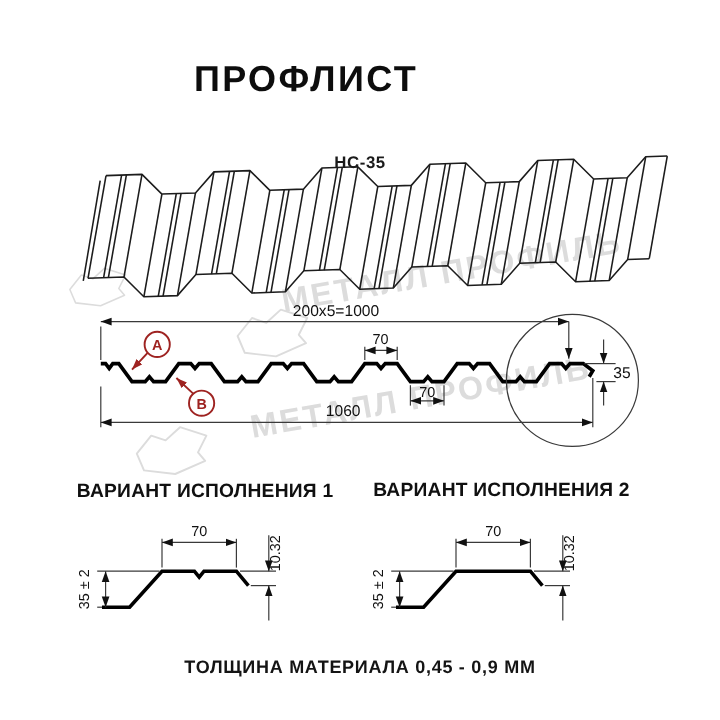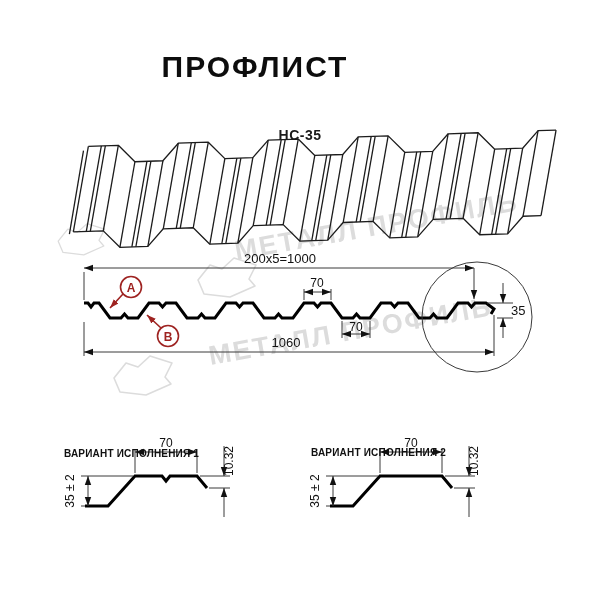--- a/index.html
+++ b/index.html
@@ -3,21 +3,21 @@
 <meta charset="utf-8">
 <style>
   html,body{margin:0;padding:0;background:#fff;}
   .stage{position:relative;width:600px;height:600px;background:#ffffff;overflow:hidden;
          font-family:"Liberation Sans", sans-serif;color:#111;}
   .abs{position:absolute;}
   .page-title{left:0;top:50px;width:510px;text-align:center;font-size:30px;font-weight:700;
               letter-spacing:2px;color:#0d0d0d;}
   .page-subtitle{left:0;top:90px;width:600px;text-align:center;font-size:14px;font-weight:700;
                  letter-spacing:.5px;color:#1a1a1a;margin-top:37px;}
-  .variant-title{font-size:10px;font-weight:700;letter-spacing:.2px;color:#101010;line-height:16px;margin-top:44px;}
+  .variant-title{font-size:16px;font-weight:700;letter-spacing:.2px;color:#101010;line-height:16px;}
   .footer-note{left:0;top:548px;width:600px;text-align:center;font-size:15px;font-weight:700;
                letter-spacing:.6px;color:#141414;}
   svg text{font-family:"Liberation Sans", sans-serif;}
   .dimtxt{font-size:12px;fill:#111;}
   .dimtxt-b{font-size:13px;fill:#111;}
   .wmtext{font-size:27px;font-weight:700;fill:#dcdcdc;letter-spacing:2px;}
   .thin{stroke:#3a3a3a;stroke-width:1;fill:none;}
   .prof{stroke:#000;stroke-width:3;fill:none;stroke-linejoin:miter;}
   .sheet{stroke:#1c1c1c;stroke-width:1.3;fill:none;stroke-linejoin:round;}
   .wmshape{stroke:#dcdcdc;stroke-width:1.6;fill:none;stroke-linejoin:round;}
@@ -203,13 +203,14 @@
 
   <div class="abs page-title">ПРОФЛИСТ</div>
   <div class="abs page-subtitle">НС-35</div>
 
   <div class="abs variant-title" style="left:64px;top:402px;">ВАРИАНТ ИСПОЛНЕНИЯ 1</div>
 
   <div class="abs" style="left:311px;top:401px;text-align:center;">
     <div class="variant-title">ВАРИАНТ ИСПОЛНЕНИЯ 2</div>
   </div>
 
+  <div class="abs footer-note">ТОЛЩИНА МАТЕРИАЛА 0,45 - 0,9 ММ</div>
 </div>
 
 </body></html>

